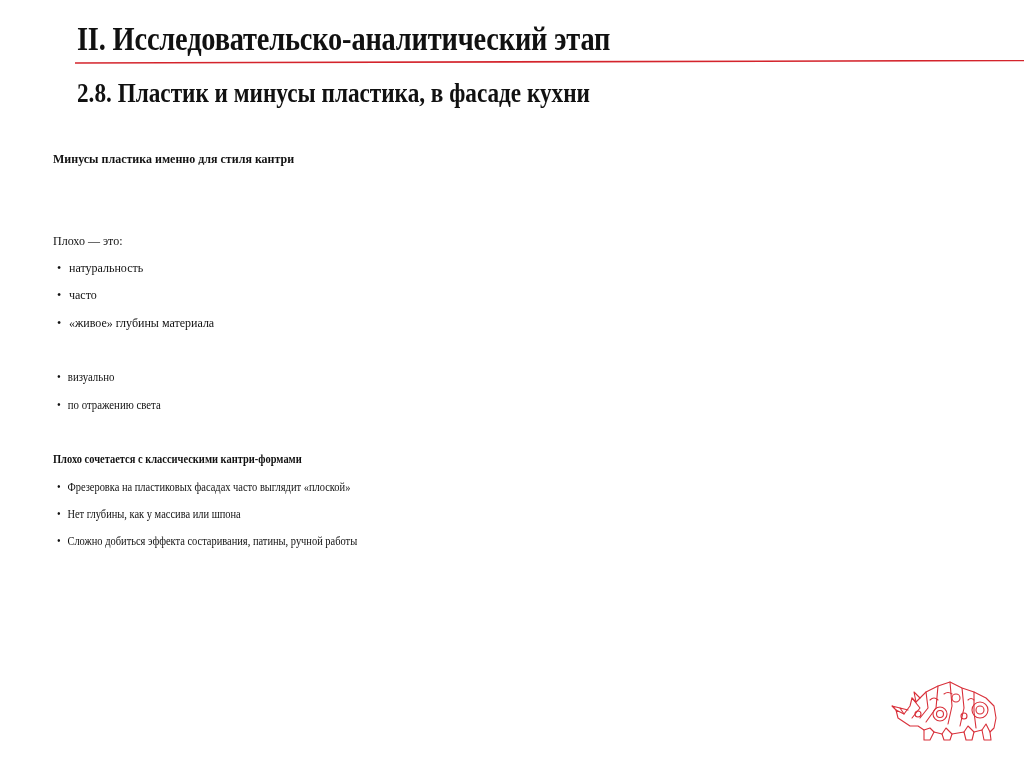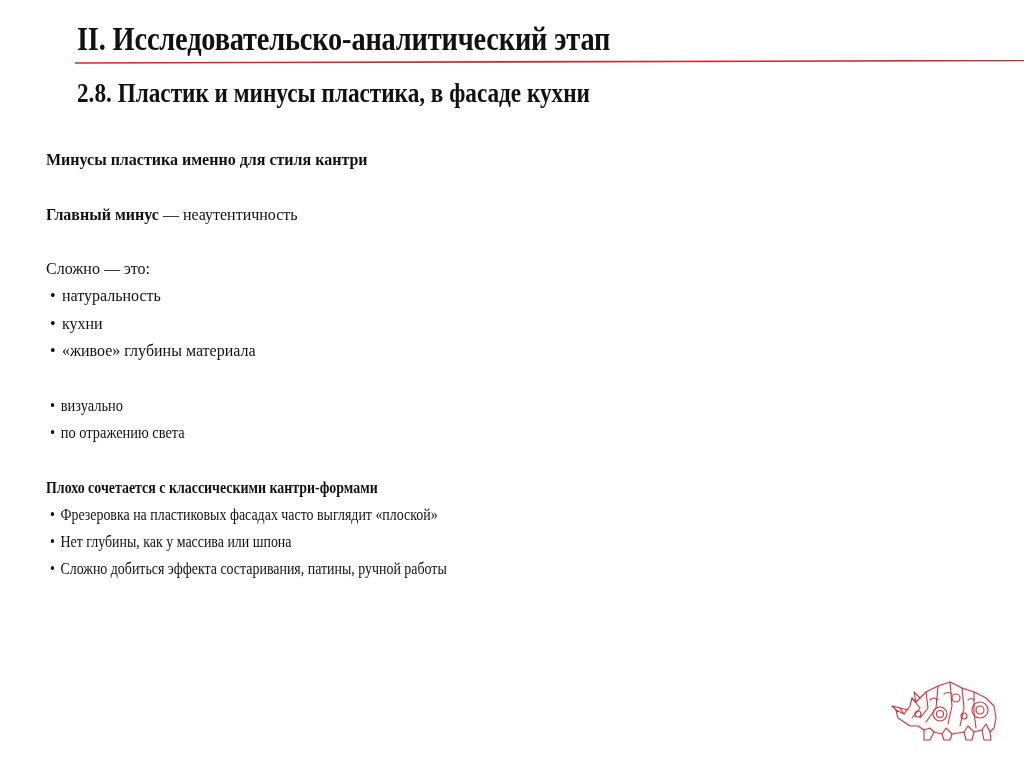--- a/index.html
+++ b/index.html
@@ -1,21 +1,21 @@
 <!DOCTYPE html>
 <html><head>
   <meta charset="utf-8">
   <style>
     html, body { margin: 0; padding: 0; background: #ffffff; }
     body { width: 1024px; height: 767px; position: relative; overflow: hidden; font-family: "Liberation Serif", "DejaVu Serif", serif; color: #111; }
     .slide-title { position: absolute; left: 77px; top: 21px; font-size: 33px; font-weight: bold; white-space: nowrap; transform: scaleX(0.86); transform-origin: left top; letter-spacing: -0.2px; color: #111; }
     .rule { position: absolute; left: 75px; top: 60px; width: 950px; height: 2px; }
     .rule svg { display: block; }
     .slide-subtitle { position: absolute; left: 77px; top: 78px; font-size: 27px; font-weight: bold; white-space: nowrap; transform: scaleX(0.86); transform-origin: left top; color: #111; }
-    .body { position: absolute; left: 46px; top: 146px; font-size: 16px; line-height: 27.3px; }
+    .body { position: absolute; left: 53px; top: 146px; font-size: 12px; line-height: 27.3px; }
     .line { white-space: nowrap; height: 27.3px; }
     .blank { height: 27.3px; }
     .bold { font-weight: bold; }
     .bullet-row { padding-left: 4px; }
     .bullet { display: inline-block; width: 12px; }
     .cond { display: inline-block; transform: scaleX(0.9); transform-origin: left center; }
     .cond2 { display: inline-block; transform: scaleX(0.87); transform-origin: left center; }
     .logo { position: absolute; left: 890px; top: 678px; width: 115px; height: 68px; }
   </style>
 </head>
@@ -27,25 +27,24 @@
   <svg width="950" height="4" viewBox="0 0 950 4">
     <line x1="0" y1="3" x2="950" y2="0.5" stroke="#d4242c" stroke-width="1.6"></line>
   </svg>
 </div>
 
 <div class="slide-subtitle">2.8. Пластик и минусы пластика, в фасаде кухни</div>
 
 <div class="body">
   <div class="line bold">Минусы пластика именно для стиля кантри</div>
   <div class="blank"></div>
-  <div class="line"><span class="bold">Главный минус</span><span> — неаутентичность</span></div>
   <div class="blank"></div>
-  <div class="line">Сложно — это:</div>
+  <div class="line">Плохо — это:</div>
   <div class="line bullet-row"><span class="bullet">•</span><span>натуральность</span></div>
-  <div class="line bullet-row"><span class="bullet">•</span><span>кухни</span></div>
+  <div class="line bullet-row"><span class="bullet">•</span><span>часто</span></div>
   <div class="line bullet-row"><span class="bullet">•</span><span>«живое» глубины материала</span></div>
   <div class="blank"></div>
 
   <div class="line bullet-row"><span class="cond"><span class="bullet">•</span><span>визуально</span></span></div>
   <div class="line bullet-row"><span class="cond"><span class="bullet">•</span><span>по отражению света</span></span></div>
   <div class="blank"></div>
 
   <div class="line bold"><span class="cond2">Плохо сочетается с классическими кантри-формами</span></div>
   <div class="line bullet-row"><span class="cond2"><span class="bullet">•</span><span>Фрезеровка на пластиковых фасадах часто выглядит «плоской»</span></span></div>
   <div class="line bullet-row"><span class="cond2"><span class="bullet">•</span><span>Нет глубины, как у массива или шпона</span></span></div>

